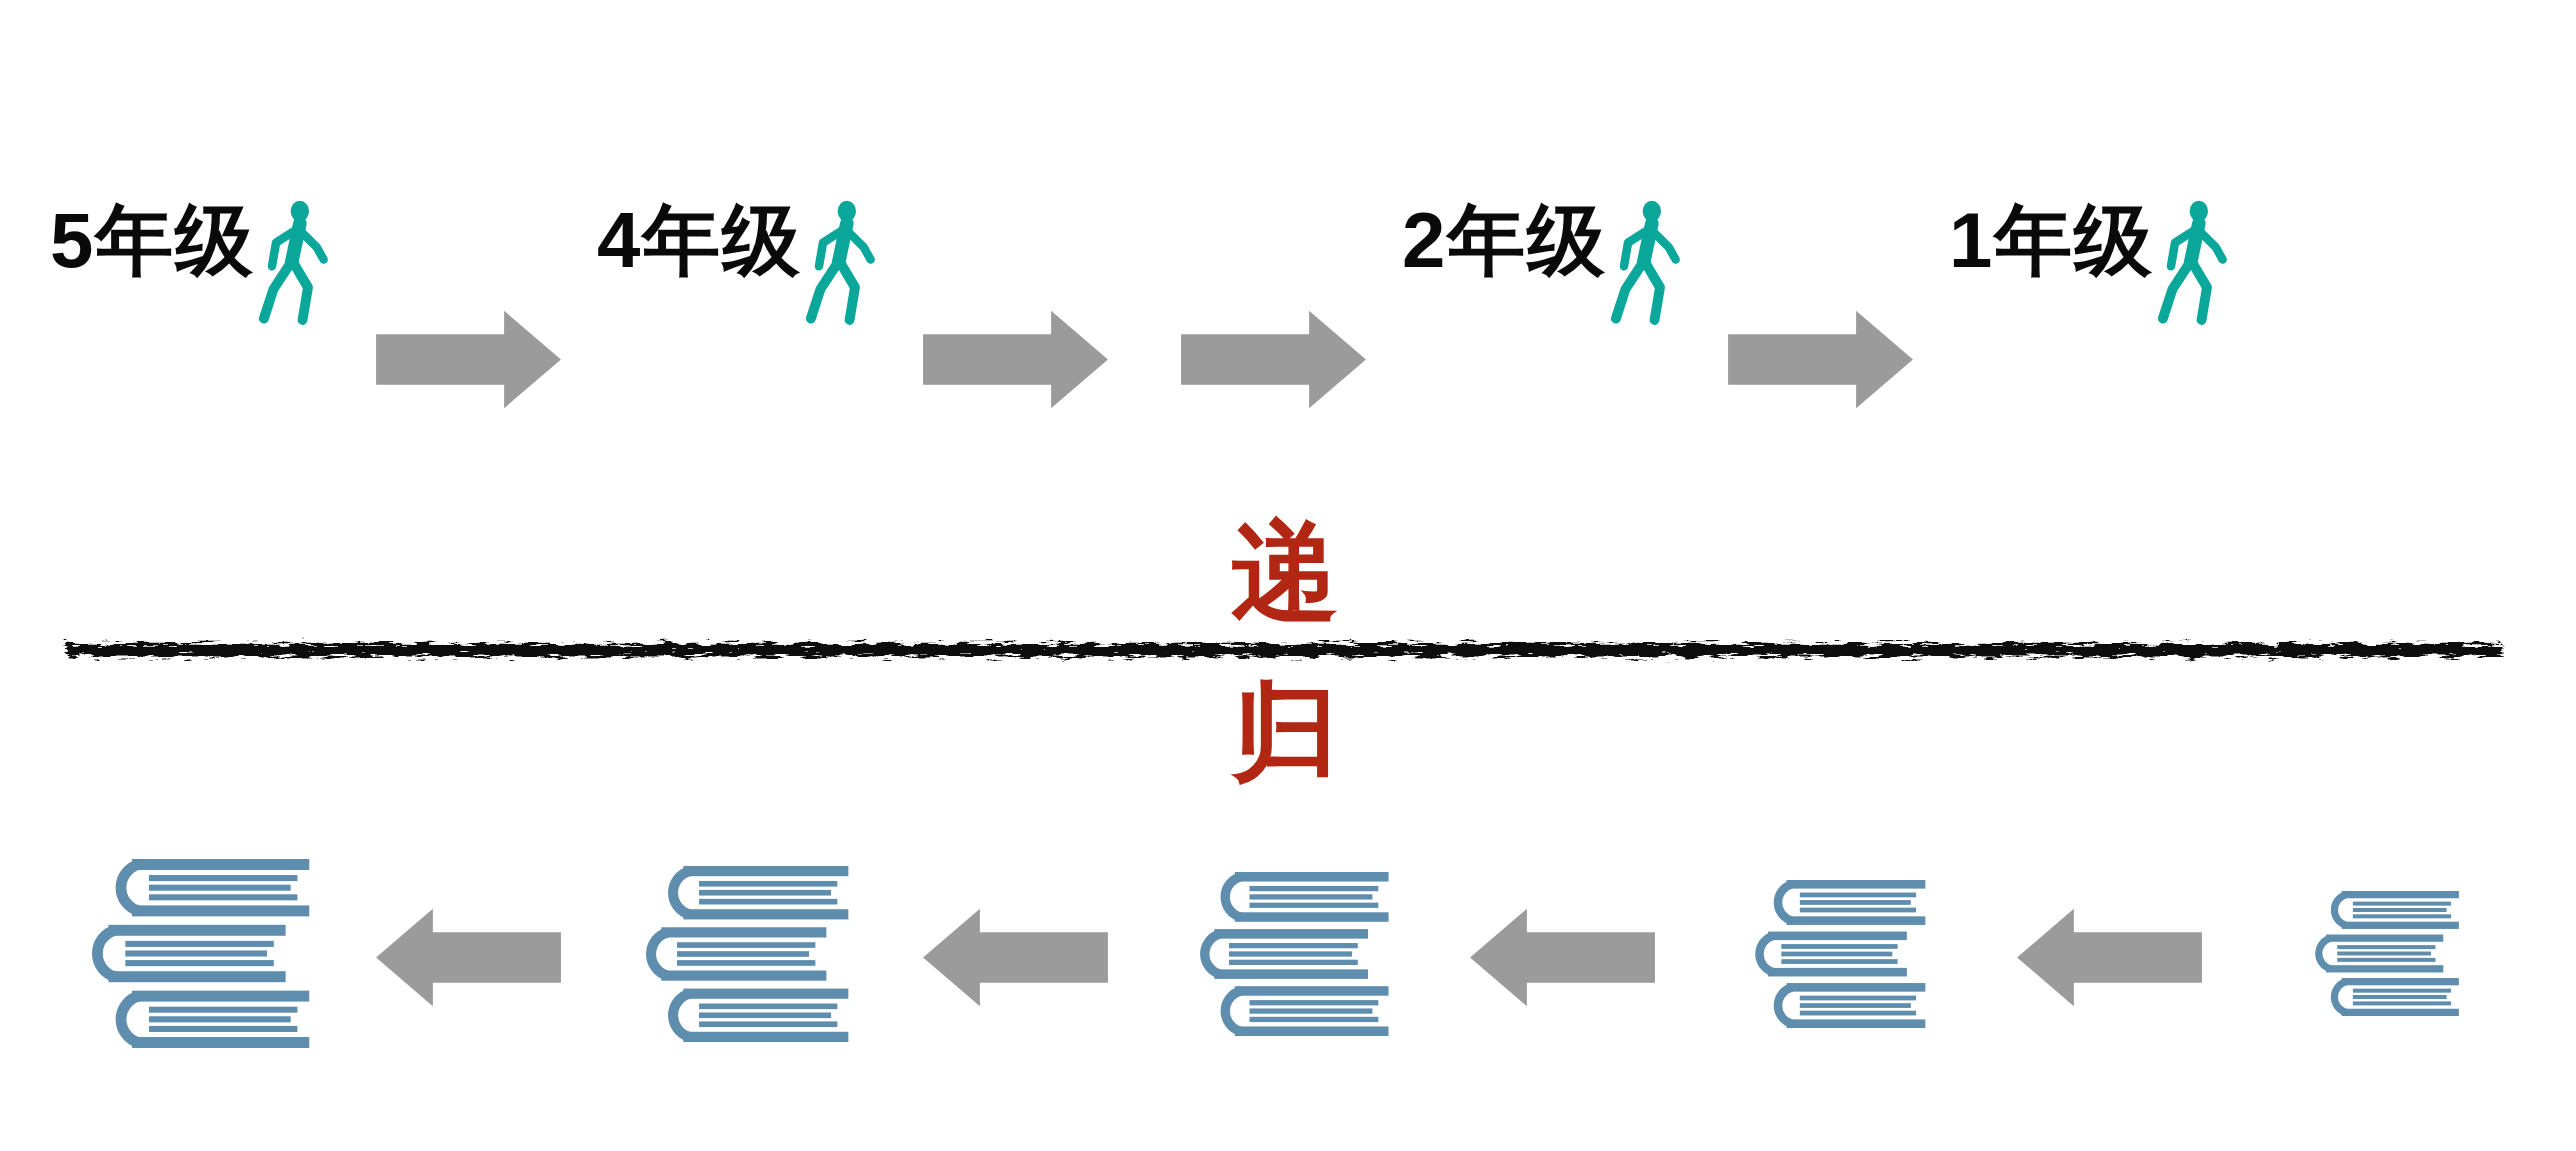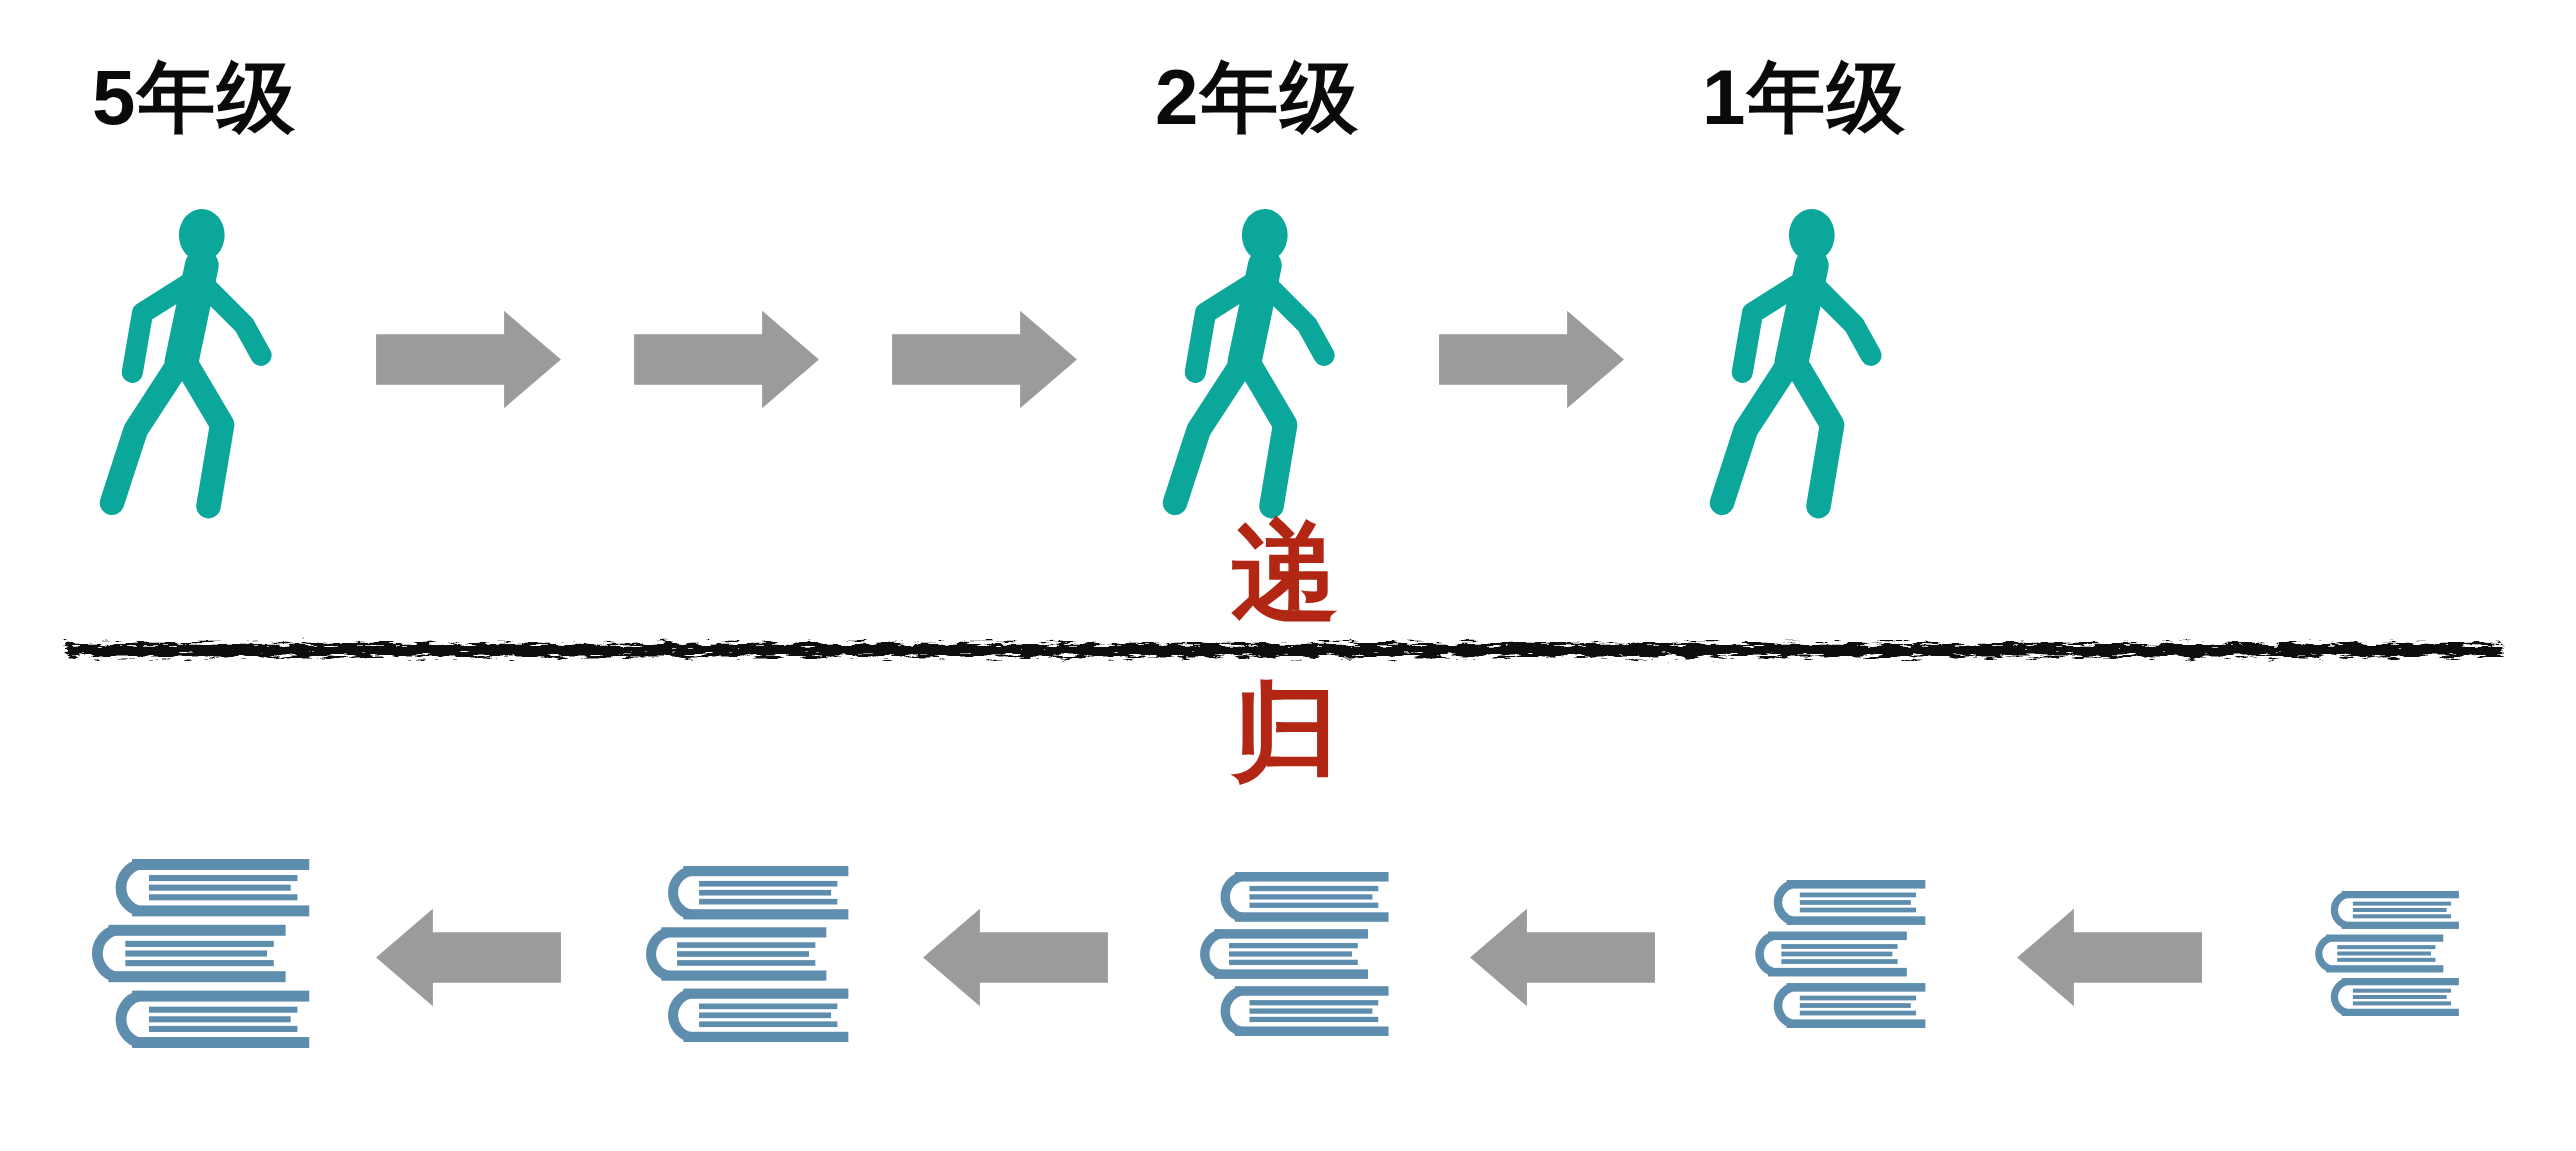--- a/index.html
+++ b/index.html
@@ -9,21 +9,21 @@
     background:#ffffff;
     overflow:hidden;
     font-family:"Liberation Sans","DejaVu Sans",sans-serif;
   }
   
   .top-row{
     position:absolute;left:50px;top:45px;
     display:flex;align-items:flex-start;
   }
   .grade-cell{
-    width:289px;display:flex;flex-direction:column;align-items:center;
+    width:289px;display:flex;flex-direction:row;align-items:center;
   }
   .grade-label{
     height:107px;display:flex;align-items:center;justify-content:center;
     font-size:78px;font-weight:700;color:#0a0a0a;letter-spacing:1.8px;
     white-space:nowrap;
   }
   .person-svg{width:210px;height:340px;margin-top:52px;display:block;}
   .arrow-cell{
     width:258px;display:flex;justify-content:center;
     padding-top:264px;
@@ -107,20 +107,26 @@
           <use href="#person-sym"></use>
         </svg>
     </div>
 
     <div class="arrow-cell">
       <svg viewBox="0 0 205 112">
           <use href="#arrow-right-sym"></use>
         </svg>
     </div>
 
+    <div class="grade-cell">
+      <div class="grade-label">4年级</div>
+      <svg class="person-svg" viewBox="0 0 124 200">
+          <use href="#person-sym"></use>
+        </svg>
+    </div>
 
     <div class="arrow-cell">
       <svg viewBox="0 0 205 112">
           <use href="#arrow-right-sym"></use>
         </svg>
     </div>
 
 
     <div class="arrow-cell">
       <svg viewBox="0 0 205 112">

